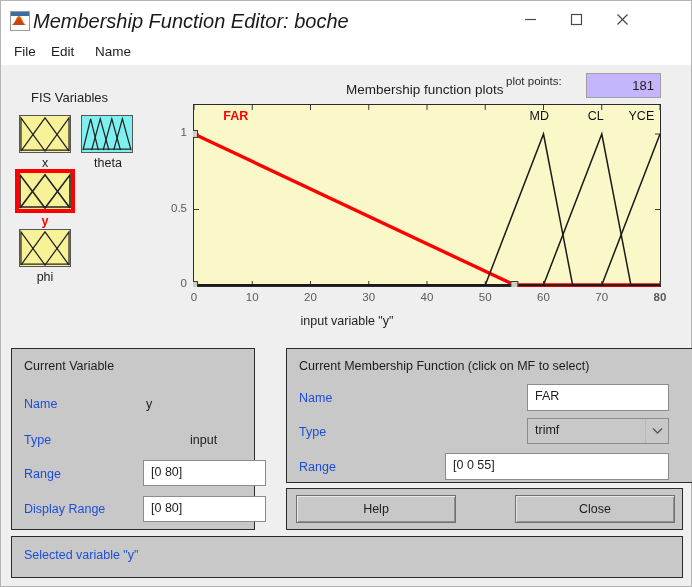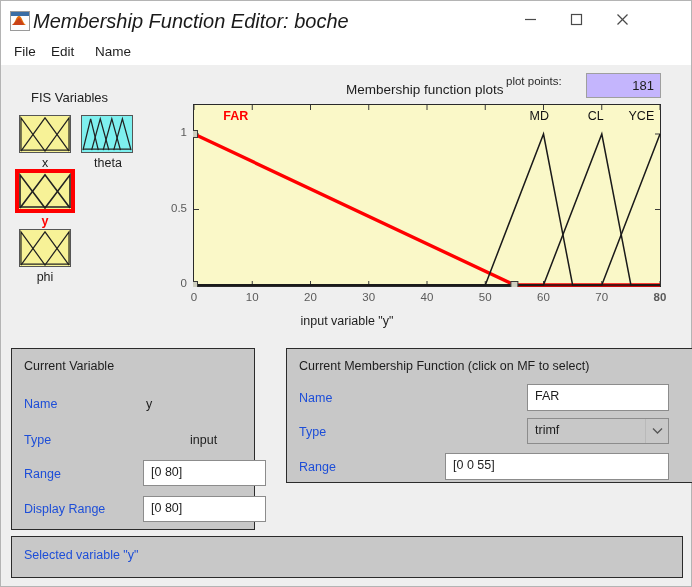--- a/index.html
+++ b/index.html
@@ -262,19 +262,23 @@
             <polyline points="1,1.5 5.5,6 10,1.5" fill="none" stroke="#555" stroke-width="1.3"></polyline>
           </svg>
       </div>
     </div>
     <div class="fld-label" style="left:12px;top:111px;">Range</div>
     <div class="txtbox" style="left:158px;top:104px;width:224px;height:27px;">
       <span>[0 0 55]</span>
     </div>
   </div>
 
+  <div class="panel" id="panel-buttons">
+    <div class="btn" style="left:9px;top:6px;width:160px;height:28px;">Help</div>
+    <div class="btn" style="left:228px;top:6px;width:160px;height:28px;">Close</div>
+  </div>
 
   <div class="panel" id="panel-status">
     <div class="fld-label" style="left:12px;top:11px;">Selected variable "y"</div>
 
   </div>
 
 </div>
 
 </body></html>

